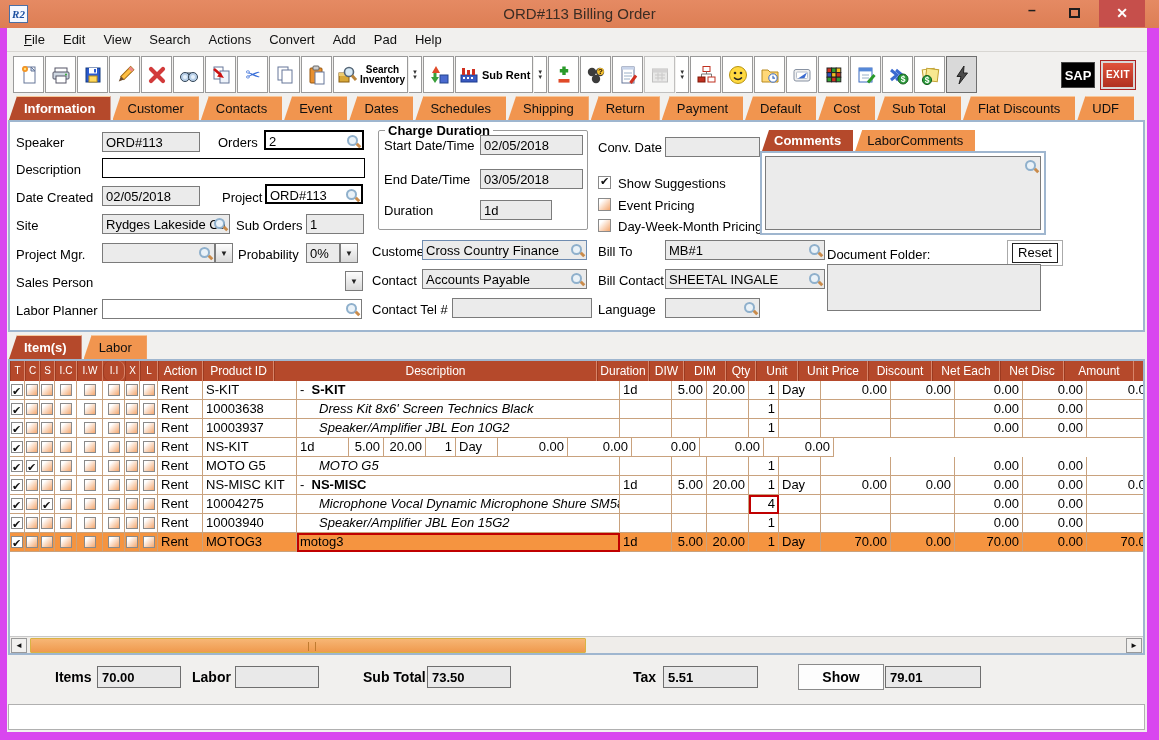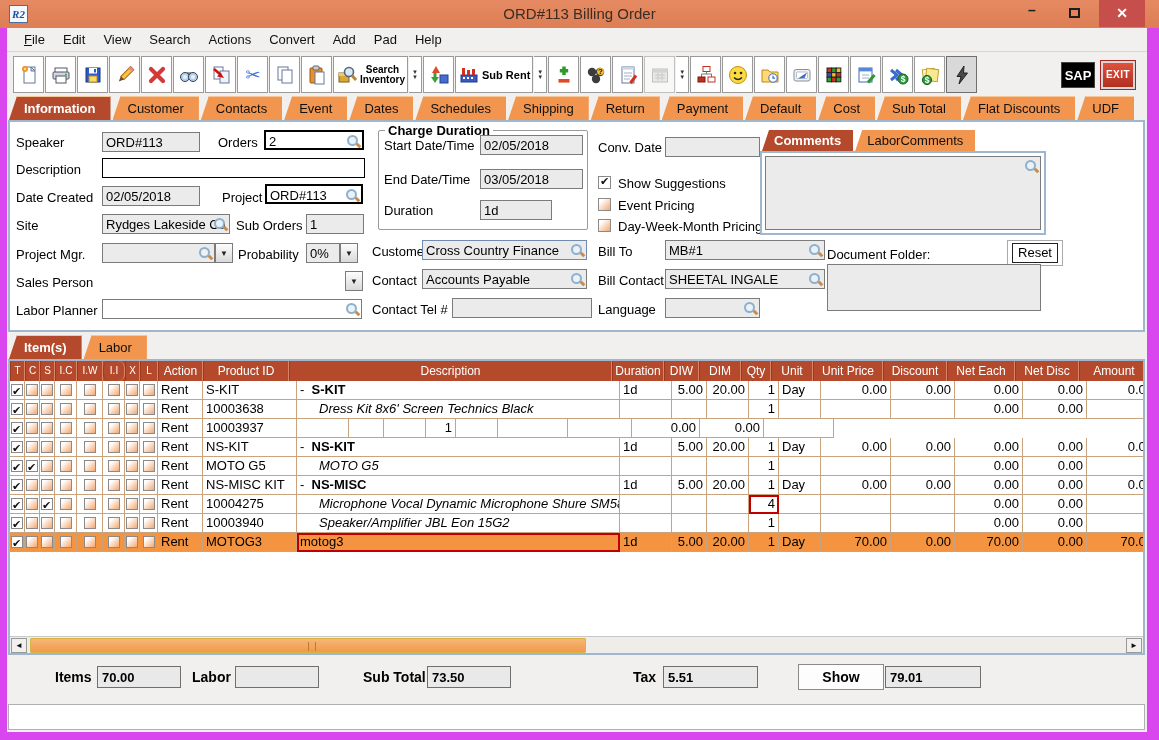--- a/index.html
+++ b/index.html
@@ -475,21 +475,21 @@
       <div class="grid-header" id="gridheader">
           <div class="gh-cell" style="width: 15px; font-size: 10px;">T</div>
           <div class="gh-cell" style="width: 15px; font-size: 10px;">C</div>
           <div class="gh-cell" style="width: 15px; font-size: 10px;">S</div>
           <div class="gh-cell" style="width: 22px; font-size: 10px;">I.C</div>
           <div class="gh-cell" style="width: 26px; font-size: 10px;">I.W</div>
           <div class="gh-cell" style="width: 22px; font-size: 10px; border-radius: 7px;">I.I</div>
           <div class="gh-cell" style="width: 15px; font-size: 10px;">X</div>
           <div class="gh-cell" style="width: 18px; font-size: 10px;">L</div>
           <div class="gh-cell" style="width: 45px;">Action</div>
-          <div class="gh-cell" style="width: 86px;">Product ID</div>
+          <div class="gh-cell" style="width: 71px;">Product ID</div>
           <div class="gh-cell" style="width: 323px;">Description</div>
           <div class="gh-cell" style="width: 52px;">Duration</div>
           <div class="gh-cell" style="width: 35px;">DIW</div>
           <div class="gh-cell" style="width: 42px;">DIM</div>
           <div class="gh-cell" style="width: 30px;">Qty</div>
           <div class="gh-cell" style="width: 42px;">Unit</div>
           <div class="gh-cell" style="width: 70px;">Unit Price</div>
           <div class="gh-cell" style="width: 64px;">Discount</div>
           <div class="gh-cell" style="width: 68px;">Net Each</div>
           <div class="gh-cell" style="width: 64px;">Net Disc</div>
@@ -594,20 +594,21 @@
               <div class="tcb"></div>
             </div>
             <div class="g-cell ckc" style="width: 15px;">
               <div class="tcb"></div>
             </div>
             <div class="g-cell ckc" style="width: 18px;">
               <div class="tcb"></div>
             </div>
             <div class="g-cell" style="width: 45px;">Rent</div>
             <div class="g-cell" style="width: 94px;">10003937</div>
+            <div class="g-cell desc-item" style="width: 323px;">Speaker/Amplifier JBL Eon 10G2</div>
             <div class="g-cell" style="width: 52px;"></div>
             <div class="g-cell num" style="width: 35px;"></div>
             <div class="g-cell num" style="width: 42px;"></div>
             <div class="g-cell num" style="width: 30px;">1</div>
             <div class="g-cell" style="width: 42px;"></div>
             <div class="g-cell num" style="width: 70px;"></div>
             <div class="g-cell num" style="width: 64px;"></div>
             <div class="g-cell num" style="width: 68px;">0.00</div>
             <div class="g-cell num" style="width: 64px;">0.00</div>
             <div class="g-cell num" style="width: 70px;"></div>
@@ -632,21 +633,20 @@
               <div class="tcb"></div>
             </div>
             <div class="g-cell ckc" style="width: 15px;">
               <div class="tcb"></div>
             </div>
             <div class="g-cell ckc" style="width: 18px;">
               <div class="tcb"></div>
             </div>
             <div class="g-cell" style="width: 45px;">Rent</div>
             <div class="g-cell" style="width: 94px;">NS-KIT</div>
-            <div class="g-cell" style="width: 323px;">-&nbsp;&nbsp;<span class="desc-kit">NS-KIT</span></div>
             <div class="g-cell" style="width: 52px;">1d</div>
             <div class="g-cell num" style="width: 35px;">5.00</div>
             <div class="g-cell num" style="width: 42px;">20.00</div>
             <div class="g-cell num" style="width: 30px;">1</div>
             <div class="g-cell" style="width: 42px;">Day</div>
             <div class="g-cell num" style="width: 70px;">0.00</div>
             <div class="g-cell num" style="width: 64px;">0.00</div>
             <div class="g-cell num" style="width: 68px;">0.00</div>
             <div class="g-cell num" style="width: 64px;">0.00</div>
             <div class="g-cell num" style="width: 70px;">0.00</div>

